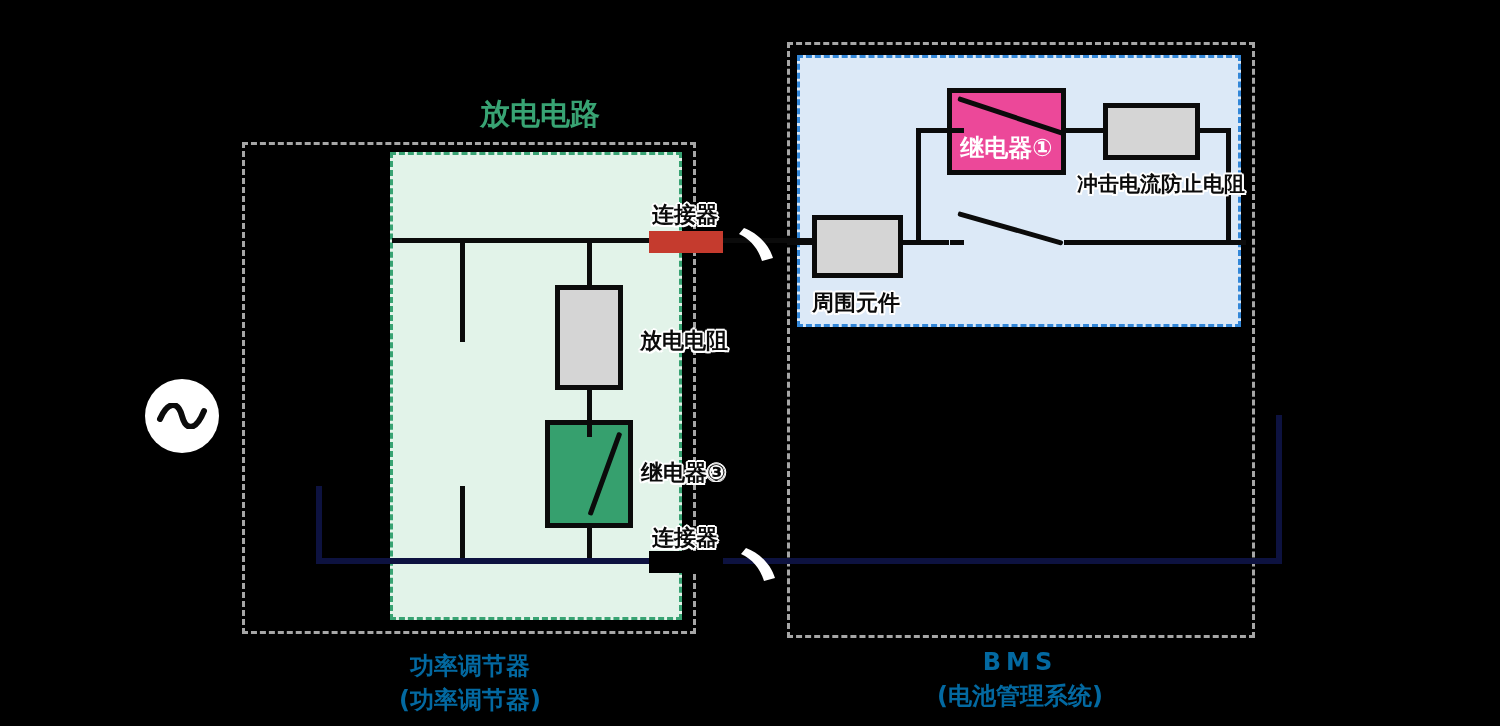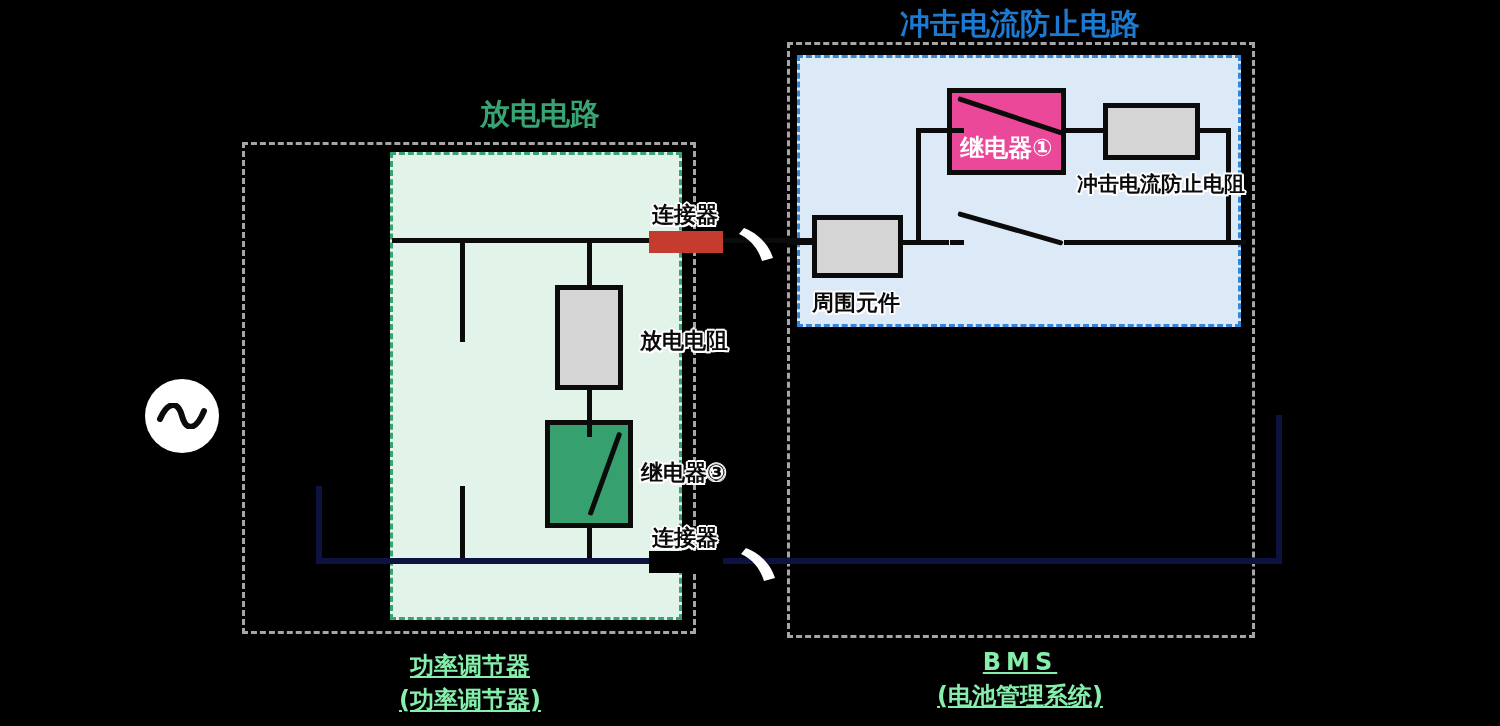--- a/index.html
+++ b/index.html
@@ -20,37 +20,36 @@
   .wire-black{background:#0b0b0b;}
   .wire-navy{background:#0d1240;}
   
   .title{font-size:30px;font-weight:bold;white-space:nowrap;text-align:center;}
   .title-green{color:#38a373;}
   .title-blue{color:#1b7ad2;}
   
   .olabel{font-size:22px;font-weight:bold;color:#0b0b0b;white-space:nowrap;
     text-shadow:-2px 0 0 #fff,2px 0 0 #fff,0 -2px 0 #fff,0 2px 0 #fff,
       -1.5px -1.5px 0 #fff,1.5px -1.5px 0 #fff,-1.5px 1.5px 0 #fff,1.5px 1.5px 0 #fff;}
-  .caption{font-size:24px;font-weight:bold;color:#86efac;text-align:center;white-space:nowrap;text-decoration:underline;}
+  .caption{font-size:24px;font-weight:bold;color:#0369a1;text-align:center;white-space:nowrap;}
   .relay-white-label{color:#fff;font-size:24px;font-weight:bold;white-space:nowrap;}
   .blade{height:5px;background:#0b0b0b;transform-origin:left center;border-radius:2px;}
   .center{display:flex;align-items:center;justify-content:center;}
 </style>
 </head>
 <body>
 
 <div id="stage">
 
   <div class="abs frame-gray" style="left:242px;top:142px;width:448px;height:486px;"></div>
   <div class="abs panel-green" style="left:390px;top:152px;width:286px;height:462px;"></div>
   <div class="abs frame-gray" style="left:787px;top:42px;width:462px;height:590px;"></div>
   <div class="abs panel-blue" style="left:797px;top:55px;width:438px;height:266px;"></div>
 
   <div class="abs title title-green" style="left:400px;top:94px;width:280px;">放电电路</div>
-  <div class="abs title title-blue" style="left:880px;top:4px;width:280px;">冲击电流防止电路</div>
 
   <div class="abs wire-black" style="left:392px;top:238px;width:420px;height:5px;"></div>
   <div class="abs wire-black" style="left:460px;top:240px;width:5px;height:102px;"></div>
   <div class="abs wire-black" style="left:587px;top:240px;width:5px;height:48px;"></div>
   <div class="abs wire-black" style="left:587px;top:388px;width:5px;height:34px;"></div>
   <div class="abs wire-black" style="left:460px;top:486px;width:5px;height:76px;"></div>
   <div class="abs wire-black" style="left:587px;top:526px;width:5px;height:36px;"></div>
 
   <div class="abs wire-black" style="left:787px;top:240px;width:28px;height:5px;"></div>
   <div class="abs wire-black" style="left:901px;top:240px;width:48px;height:5px;"></div>

